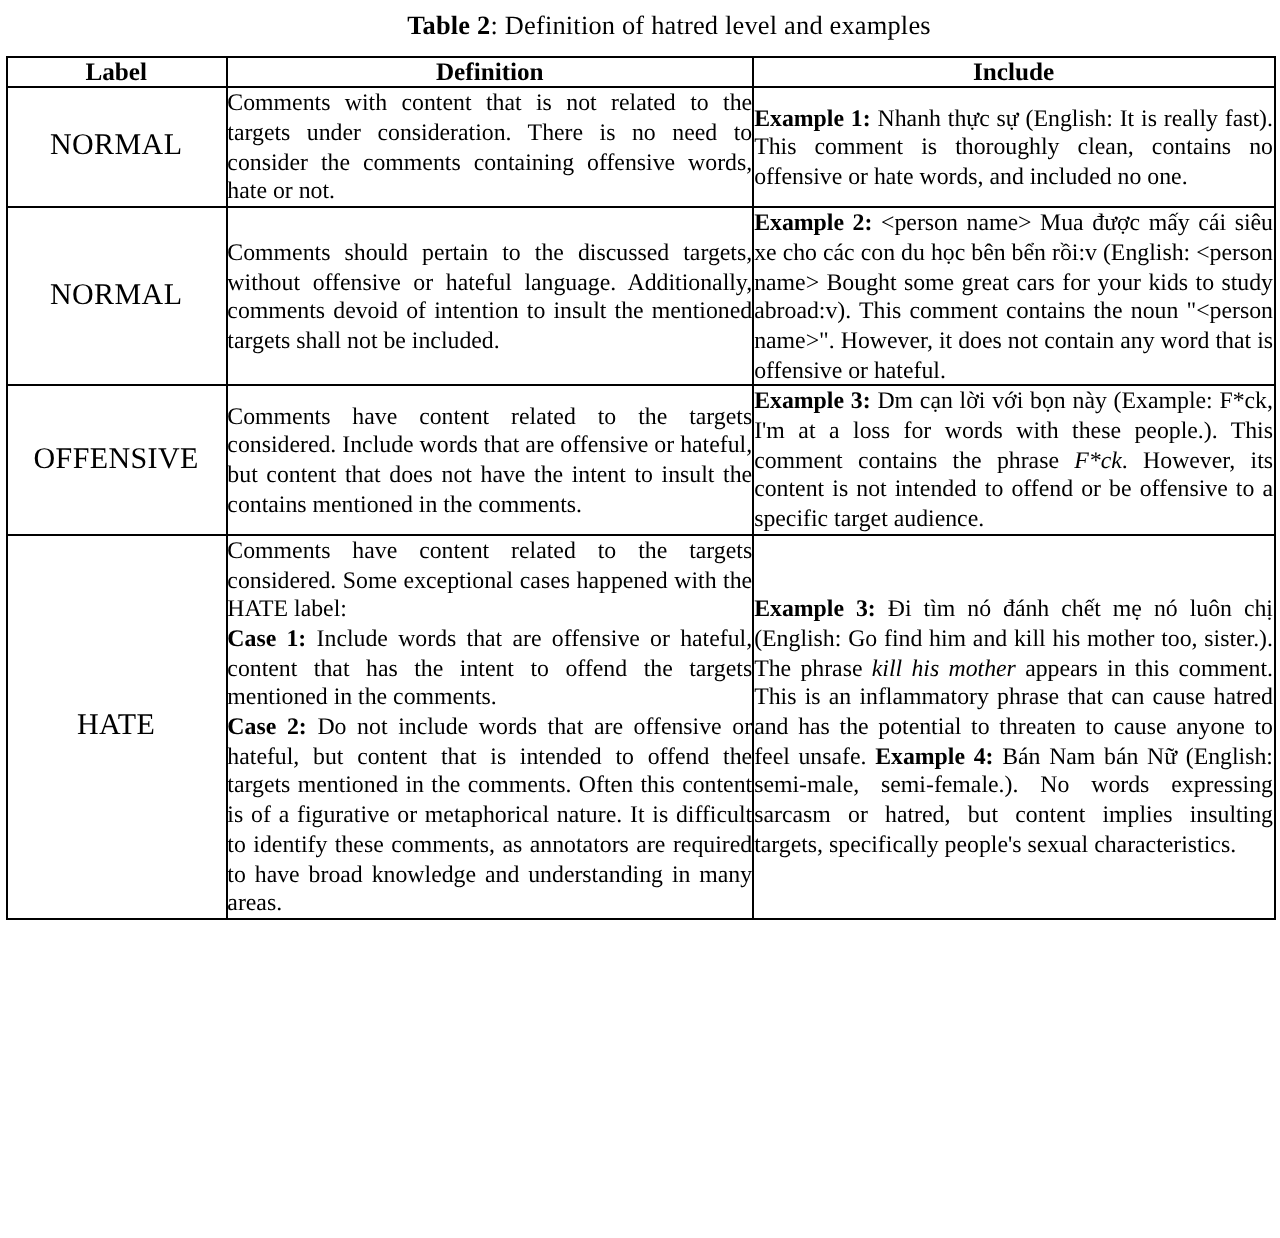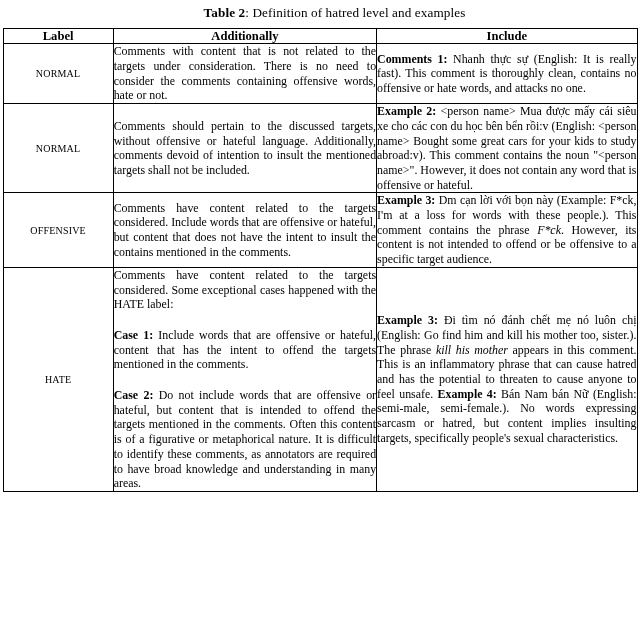--- a/index.html
+++ b/index.html
@@ -50,38 +50,38 @@
     font-size: 12.6px;
     padding: 3px 0 4px 0;
     line-height: 1.15;
   }
   .col-label { width: 110px; }
   .col-desc  { width: 263px; }
   .col-ex    { width: 260px; }
 
   td.label-cell {
     text-align: center;
-    font-size: 10px;
+    font-size: 15px;
     letter-spacing: 0.2px;
     padding: 2px 2px;
   }
   td.body-cell {
     text-align: justify;
     text-justify: inter-word;
     font-size: 11.9px;
     line-height: 1.235;
     padding: 3px 6px 3px 6px;
     hyphens: auto;
     -webkit-hyphens: auto;
   }
   td.body-cell p {
     margin: 0;
   }
   td.body-cell p + p {
-    margin-top: 16px;
+    margin-top: 0;
   }
   .b { font-weight: bold; }
   .it { font-style: italic; }
   .lastline-left { text-align-last: left; }
 </style>
 </head>
 <body>
 
 <div class="page">
 
@@ -91,33 +91,33 @@
 
   <table class="tbl">
     <colgroup>
       <col class="col-label">
       <col class="col-desc">
       <col class="col-ex">
     </colgroup>
     <thead>
       <tr>
         <th class="hdr">Label</th>
-        <th class="hdr">Additionally</th>
+        <th class="hdr">Definition</th>
         <th class="hdr">Include</th>
       </tr>
     </thead>
     <tbody>
 
       <tr>
         <td class="label-cell">NORMAL</td>
         <td class="body-cell">
           <p class="lastline-left">Comments with content that is not related to the targets under consideration. There is no need to consider the comments containing offensive words, hate or not.</p>
         </td>
         <td class="body-cell">
-          <p class="lastline-left"><span class="b">Comments 1:</span><span> Nhanh thực sự (English: It is really fast). This comment is thoroughly clean, contains no offensive or hate words, and attacks no one.</span></p>
+          <p class="lastline-left"><span class="b">Example 1:</span><span> Nhanh thực sự (English: It is really fast). This comment is thoroughly clean, contains no offensive or hate words, and included no one.</span></p>
         </td>
       </tr>
 
       <tr>
         <td class="label-cell">NORMAL</td>
         <td class="body-cell">
           <p class="lastline-left">Comments should pertain to the discussed targets, without offensive or hateful language. Additionally, comments devoid of intention to insult the mentioned targets shall not be included.</p>
         </td>
         <td class="body-cell">
           <p class="lastline-left"><span class="b">Example 2:</span><span> &lt;person name&gt; Mua được mấy cái siêu xe cho các con du học bên bển rồi:v (English: &lt;person name&gt; Bought some great cars for your kids to study abroad:v). This comment contains the noun "&lt;person name&gt;". However, it does not contain any word that is offensive or hateful.</span></p>

